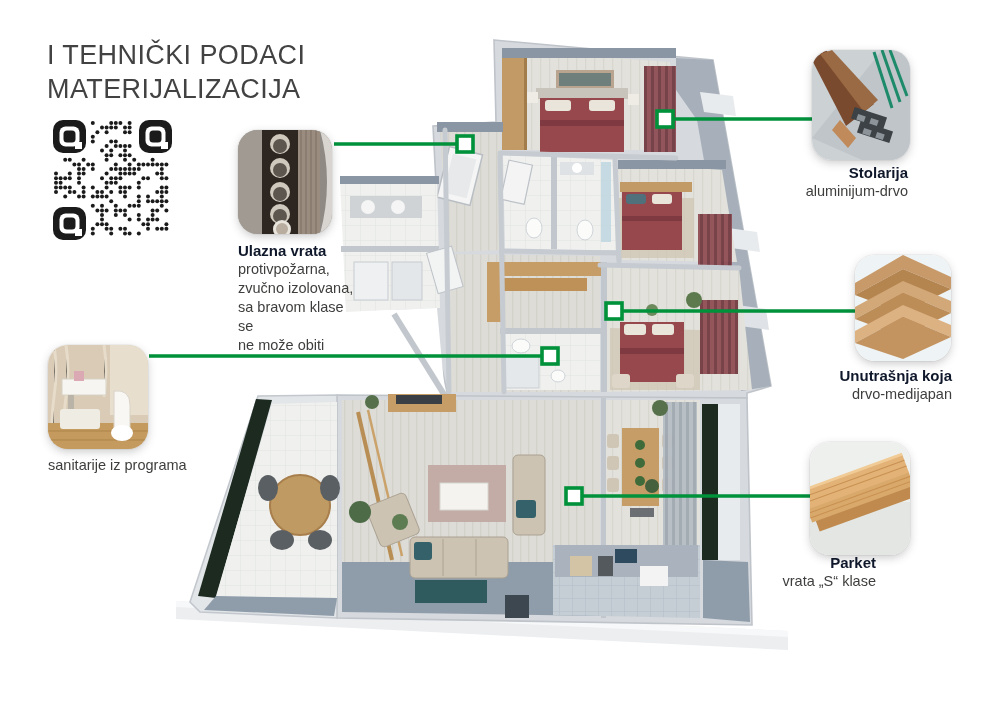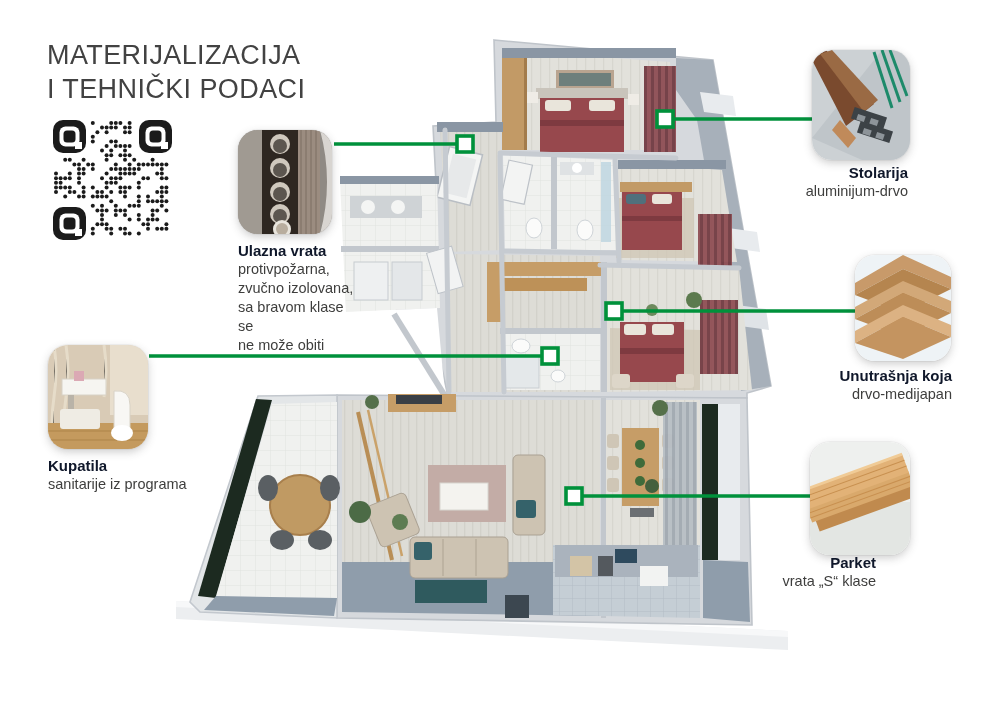--- a/index.html
+++ b/index.html
@@ -263,22 +263,22 @@
   <g fill="#ffffff" stroke="#00913B" stroke-width="3.6">
     <rect x="457" y="136" width="16" height="16"></rect>
     <rect x="657" y="111" width="16" height="16"></rect>
     <rect x="606" y="303" width="16" height="16"></rect>
     <rect x="542" y="348" width="16" height="16"></rect>
     <rect x="566" y="488" width="16" height="16"></rect>
   </g>
 </svg>
 
 <div class="abs" id="title">
+  <div>I TEHNIČKI PODACI</div>
   <div>MATERIJALIZACIJA</div>
-  <div>I TEHNIČKI PODACI</div>
 </div>
 
 <svg class="abs" id="qr" style="left:53px;top:118px" width="119" height="124" viewBox="0 0 119 124">
       <circle cx="3" cy="55.599999999999994" r="2" fill="#1b1b1b"></circle>
       <circle cx="3" cy="60.199999999999996" r="2" fill="#1b1b1b"></circle>
       <circle cx="3" cy="64.8" r="2" fill="#1b1b1b"></circle>
       <circle cx="3" cy="69.39999999999999" r="2" fill="#1b1b1b"></circle>
       <circle cx="3" cy="74" r="2" fill="#1b1b1b"></circle>
       <circle cx="7.6" cy="60.199999999999996" r="2" fill="#1b1b1b"></circle>
       <circle cx="7.6" cy="64.8" r="2" fill="#1b1b1b"></circle>
@@ -575,21 +575,20 @@
         </g>
     <rect x="14" y="34" width="44" height="16" fill="#f6f5f1" stroke="#d8d2c6"></rect>
     <rect x="20" y="50" width="6" height="16" fill="#b9b3a8"></rect>
     <rect x="12" y="64" width="40" height="20" rx="3" fill="#efece4"></rect>
     <path d="M66 46 q16 -2 16 14 l0 30 q-8 6 -16 0 Z" fill="#f8f7f4" stroke="#d8d2c6"></path>
     <ellipse cx="74" cy="88" rx="11" ry="8" fill="#ffffff"></ellipse>
     <rect x="26" y="26" width="10" height="10" fill="#dba9b4"></rect>
   </svg>
 </div>
 <div class="lbl" style="left:48px;top:456px;width:160px">
-  <b>Kupatila</b>
   <div>sanitarije iz programa</div>
 </div>
 
 <div class="card" style="left:810px;top:442px;width:100px;height:113px">
   <svg width="100" height="113" viewBox="0 0 100 113">
     <rect width="100" height="113" fill="#eef0ee"></rect>
     <rect x="0" y="60" width="100" height="53" fill="#e3e6e3"></rect>
     <g transform="rotate(-20 50 60)">
       <rect x="2" y="62" width="104" height="12" fill="#c08a4e"></rect>
       <rect x="-2" y="48" width="108" height="15" fill="#d9a96c"></rect>

